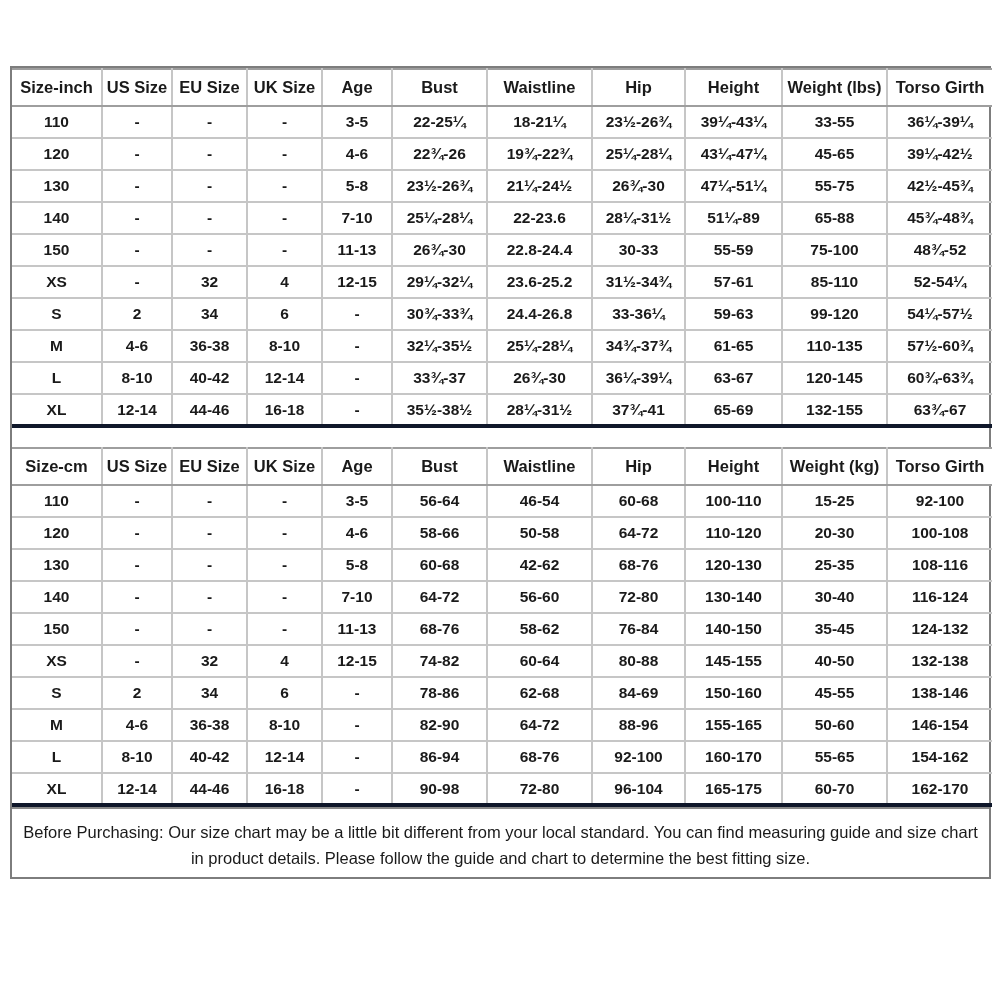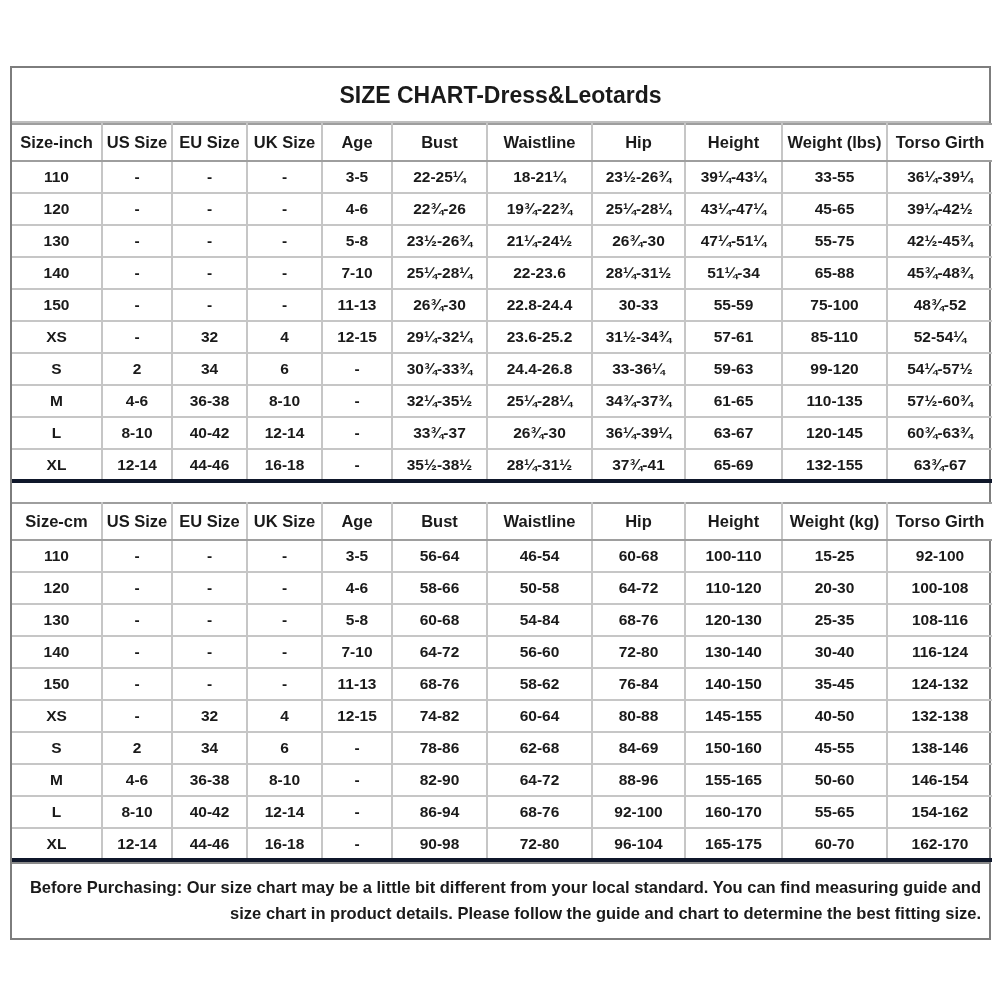--- a/index.html
+++ b/index.html
@@ -54,32 +54,31 @@
     white-space: nowrap;
   }
   table.size-table th:first-child,
   table.size-table td:first-child { border-left: none; }
   table.size-table th:last-child,
   table.size-table td:last-child { border-right: none; }
   table.size-table tbody tr:last-child td { border-bottom: 4px solid #0f172a; }
   .table-gap { height: 19px; background: #fff; }
   .footer-note {
     border-top: 2px solid #8a8a8a;
-    padding: 11px 8px 12px 8px;
-    text-align: right;
+    padding: 11px 8px 6px 8px;
+    text-align: center;
     font-size: 16.5px;
-    font-weight: bold;
+    font-weight: normal;
     line-height: 1.55;
   }
 </style>
 </head>
 <body>
 
 <div class="chart-box">
-  <div class="title">SIZE CHART-Dress&amp;Leotards</div>
   <table class="size-table">
       <colgroup>
         <col style="width: 90px;">
         <col style="width: 70px;">
         <col style="width: 75px;">
         <col style="width: 75px;">
         <col style="width: 70px;">
         <col style="width: 95px;">
         <col style="width: 105px;">
         <col style="width: 93px;">
@@ -144,21 +143,21 @@
         </tr>
         <tr>
           <td>140</td>
           <td>-</td>
           <td>-</td>
           <td>-</td>
           <td>7-10</td>
           <td>25¼-28¼</td>
           <td>22-23.6</td>
           <td>28¼-31½</td>
-          <td>51¼-34</td>
+          <td>51¼-89</td>
           <td>65-88</td>
           <td>45¾-48¾</td>
         </tr>
         <tr>
           <td>150</td>
           <td>-</td>
           <td>-</td>
           <td>-</td>
           <td>11-13</td>
           <td>26¾-30</td>
@@ -292,21 +291,21 @@
           <td>20-30</td>
           <td>100-108</td>
         </tr>
         <tr>
           <td>130</td>
           <td>-</td>
           <td>-</td>
           <td>-</td>
           <td>5-8</td>
           <td>60-68</td>
-          <td>54-84</td>
+          <td>42-62</td>
           <td>68-76</td>
           <td>120-130</td>
           <td>25-35</td>
           <td>108-116</td>
         </tr>
         <tr>
           <td>140</td>
           <td>-</td>
           <td>-</td>
           <td>-</td>

